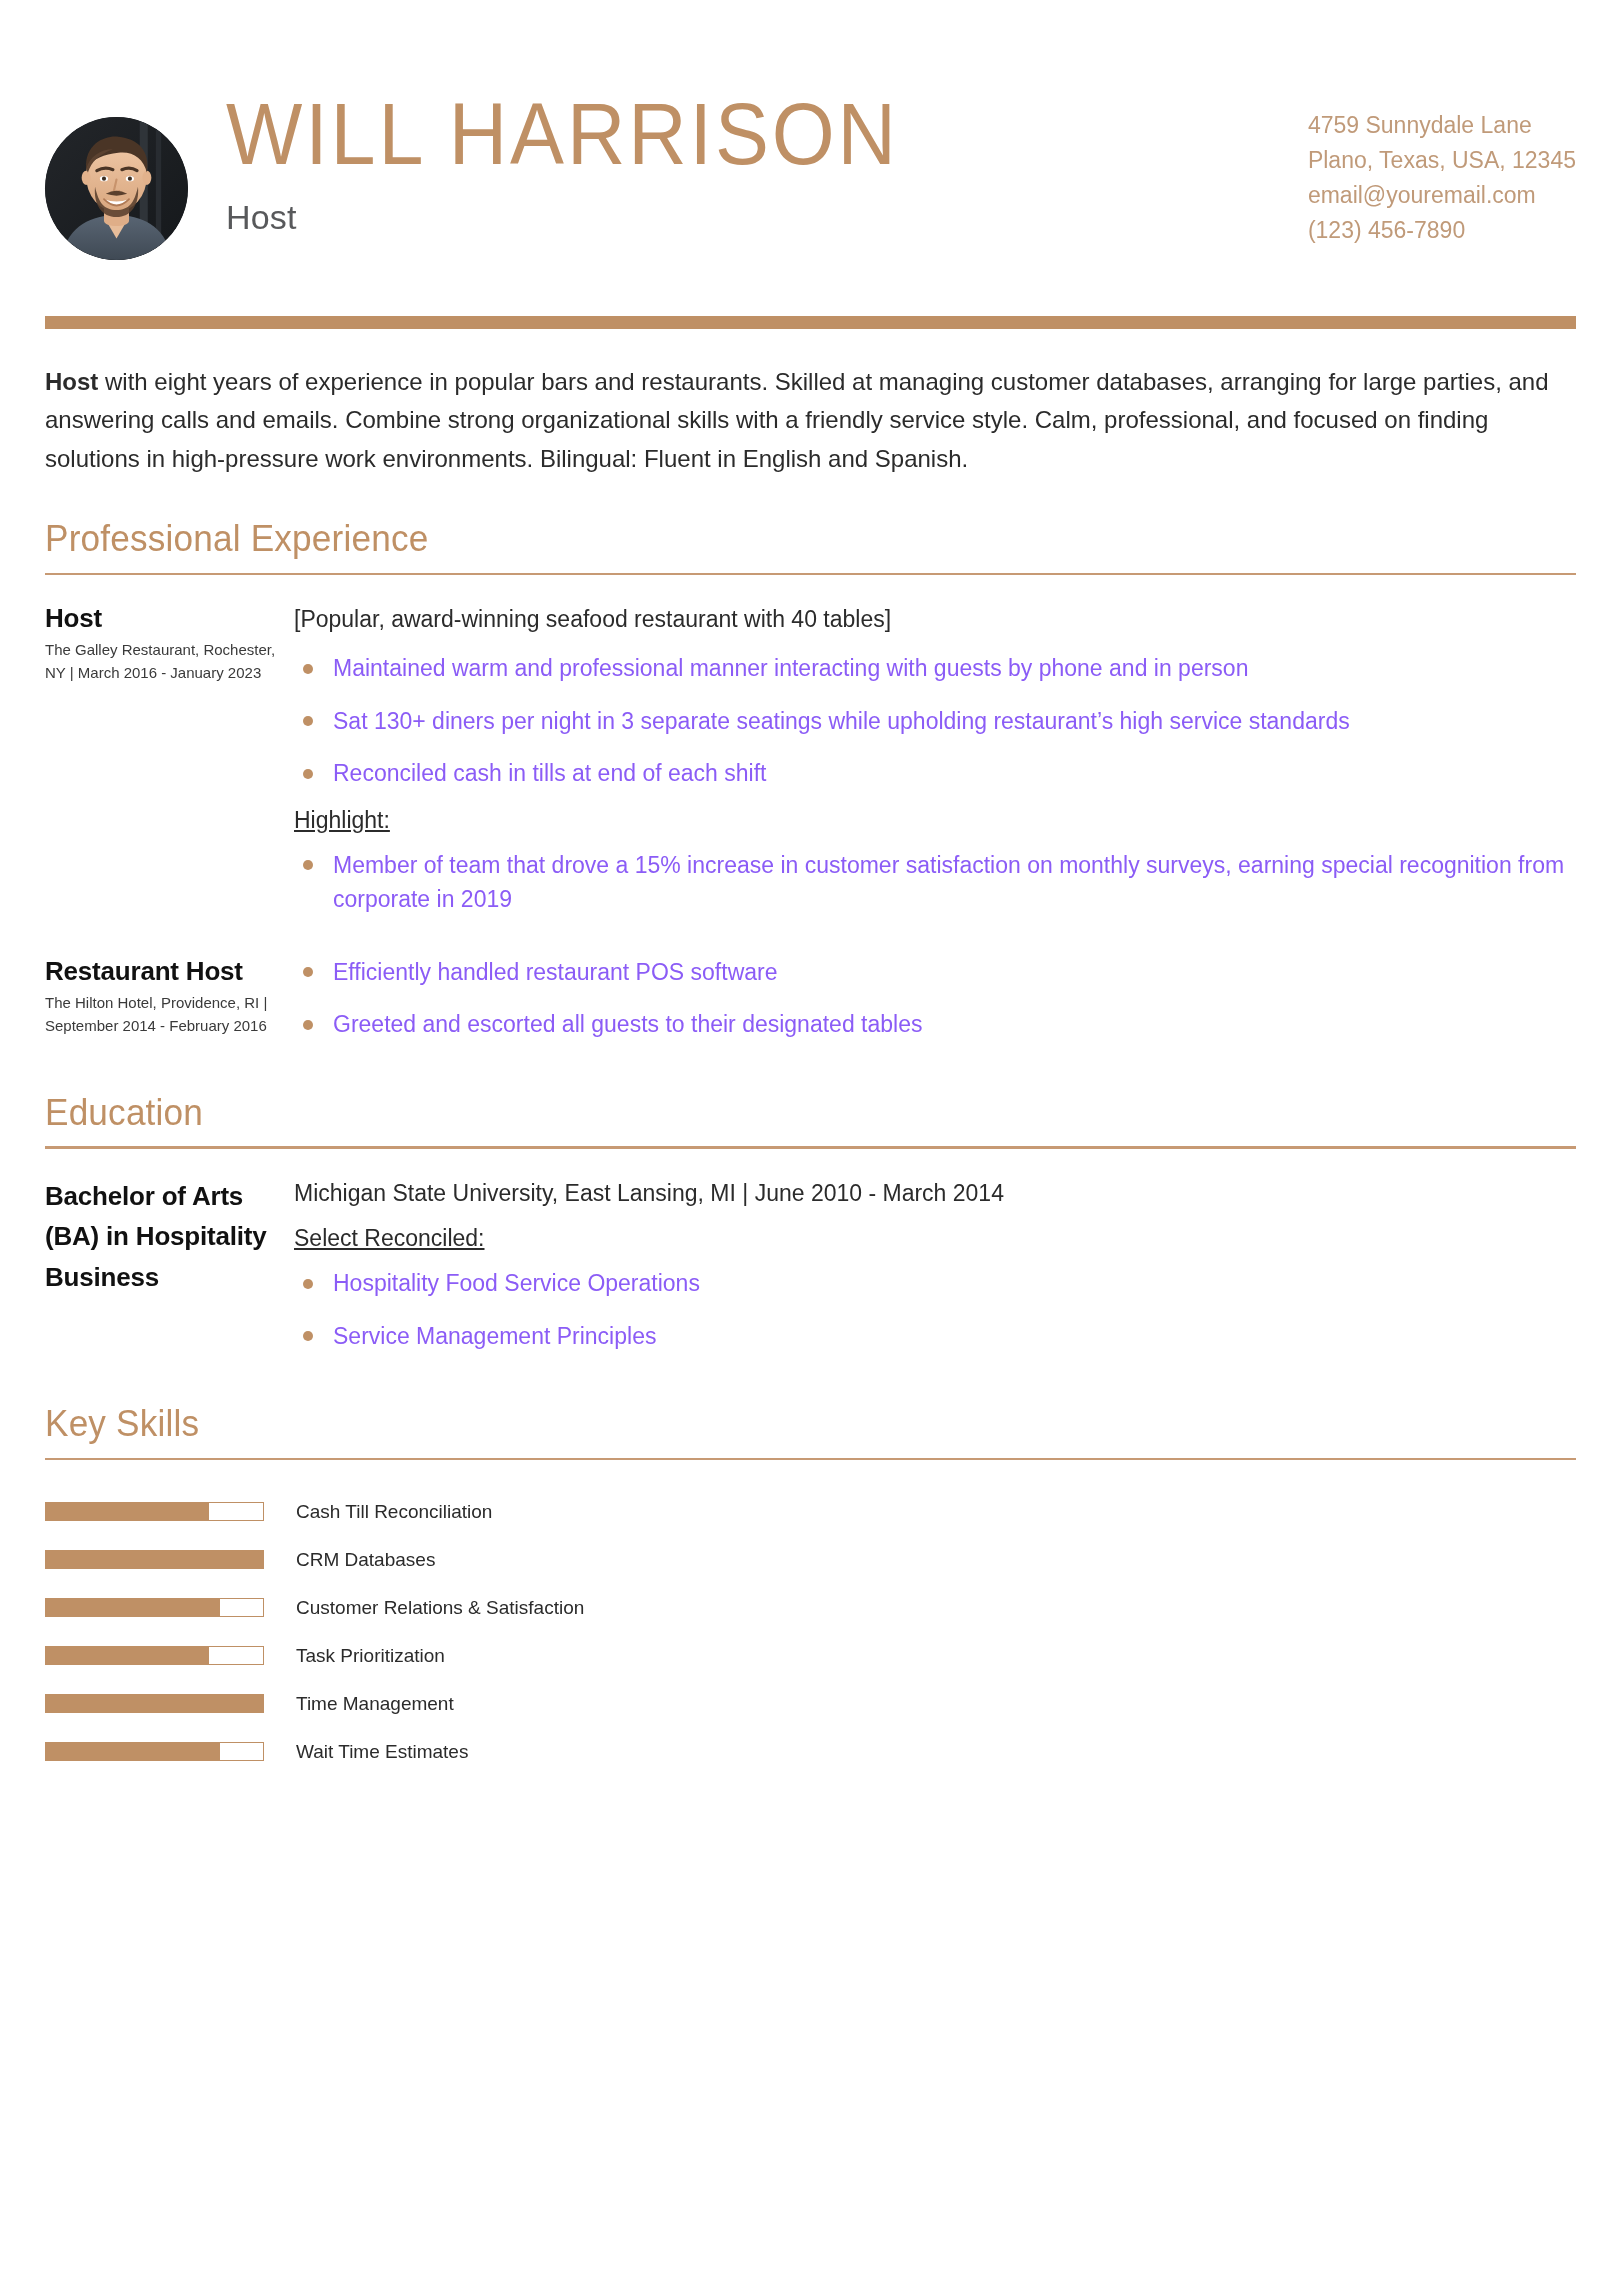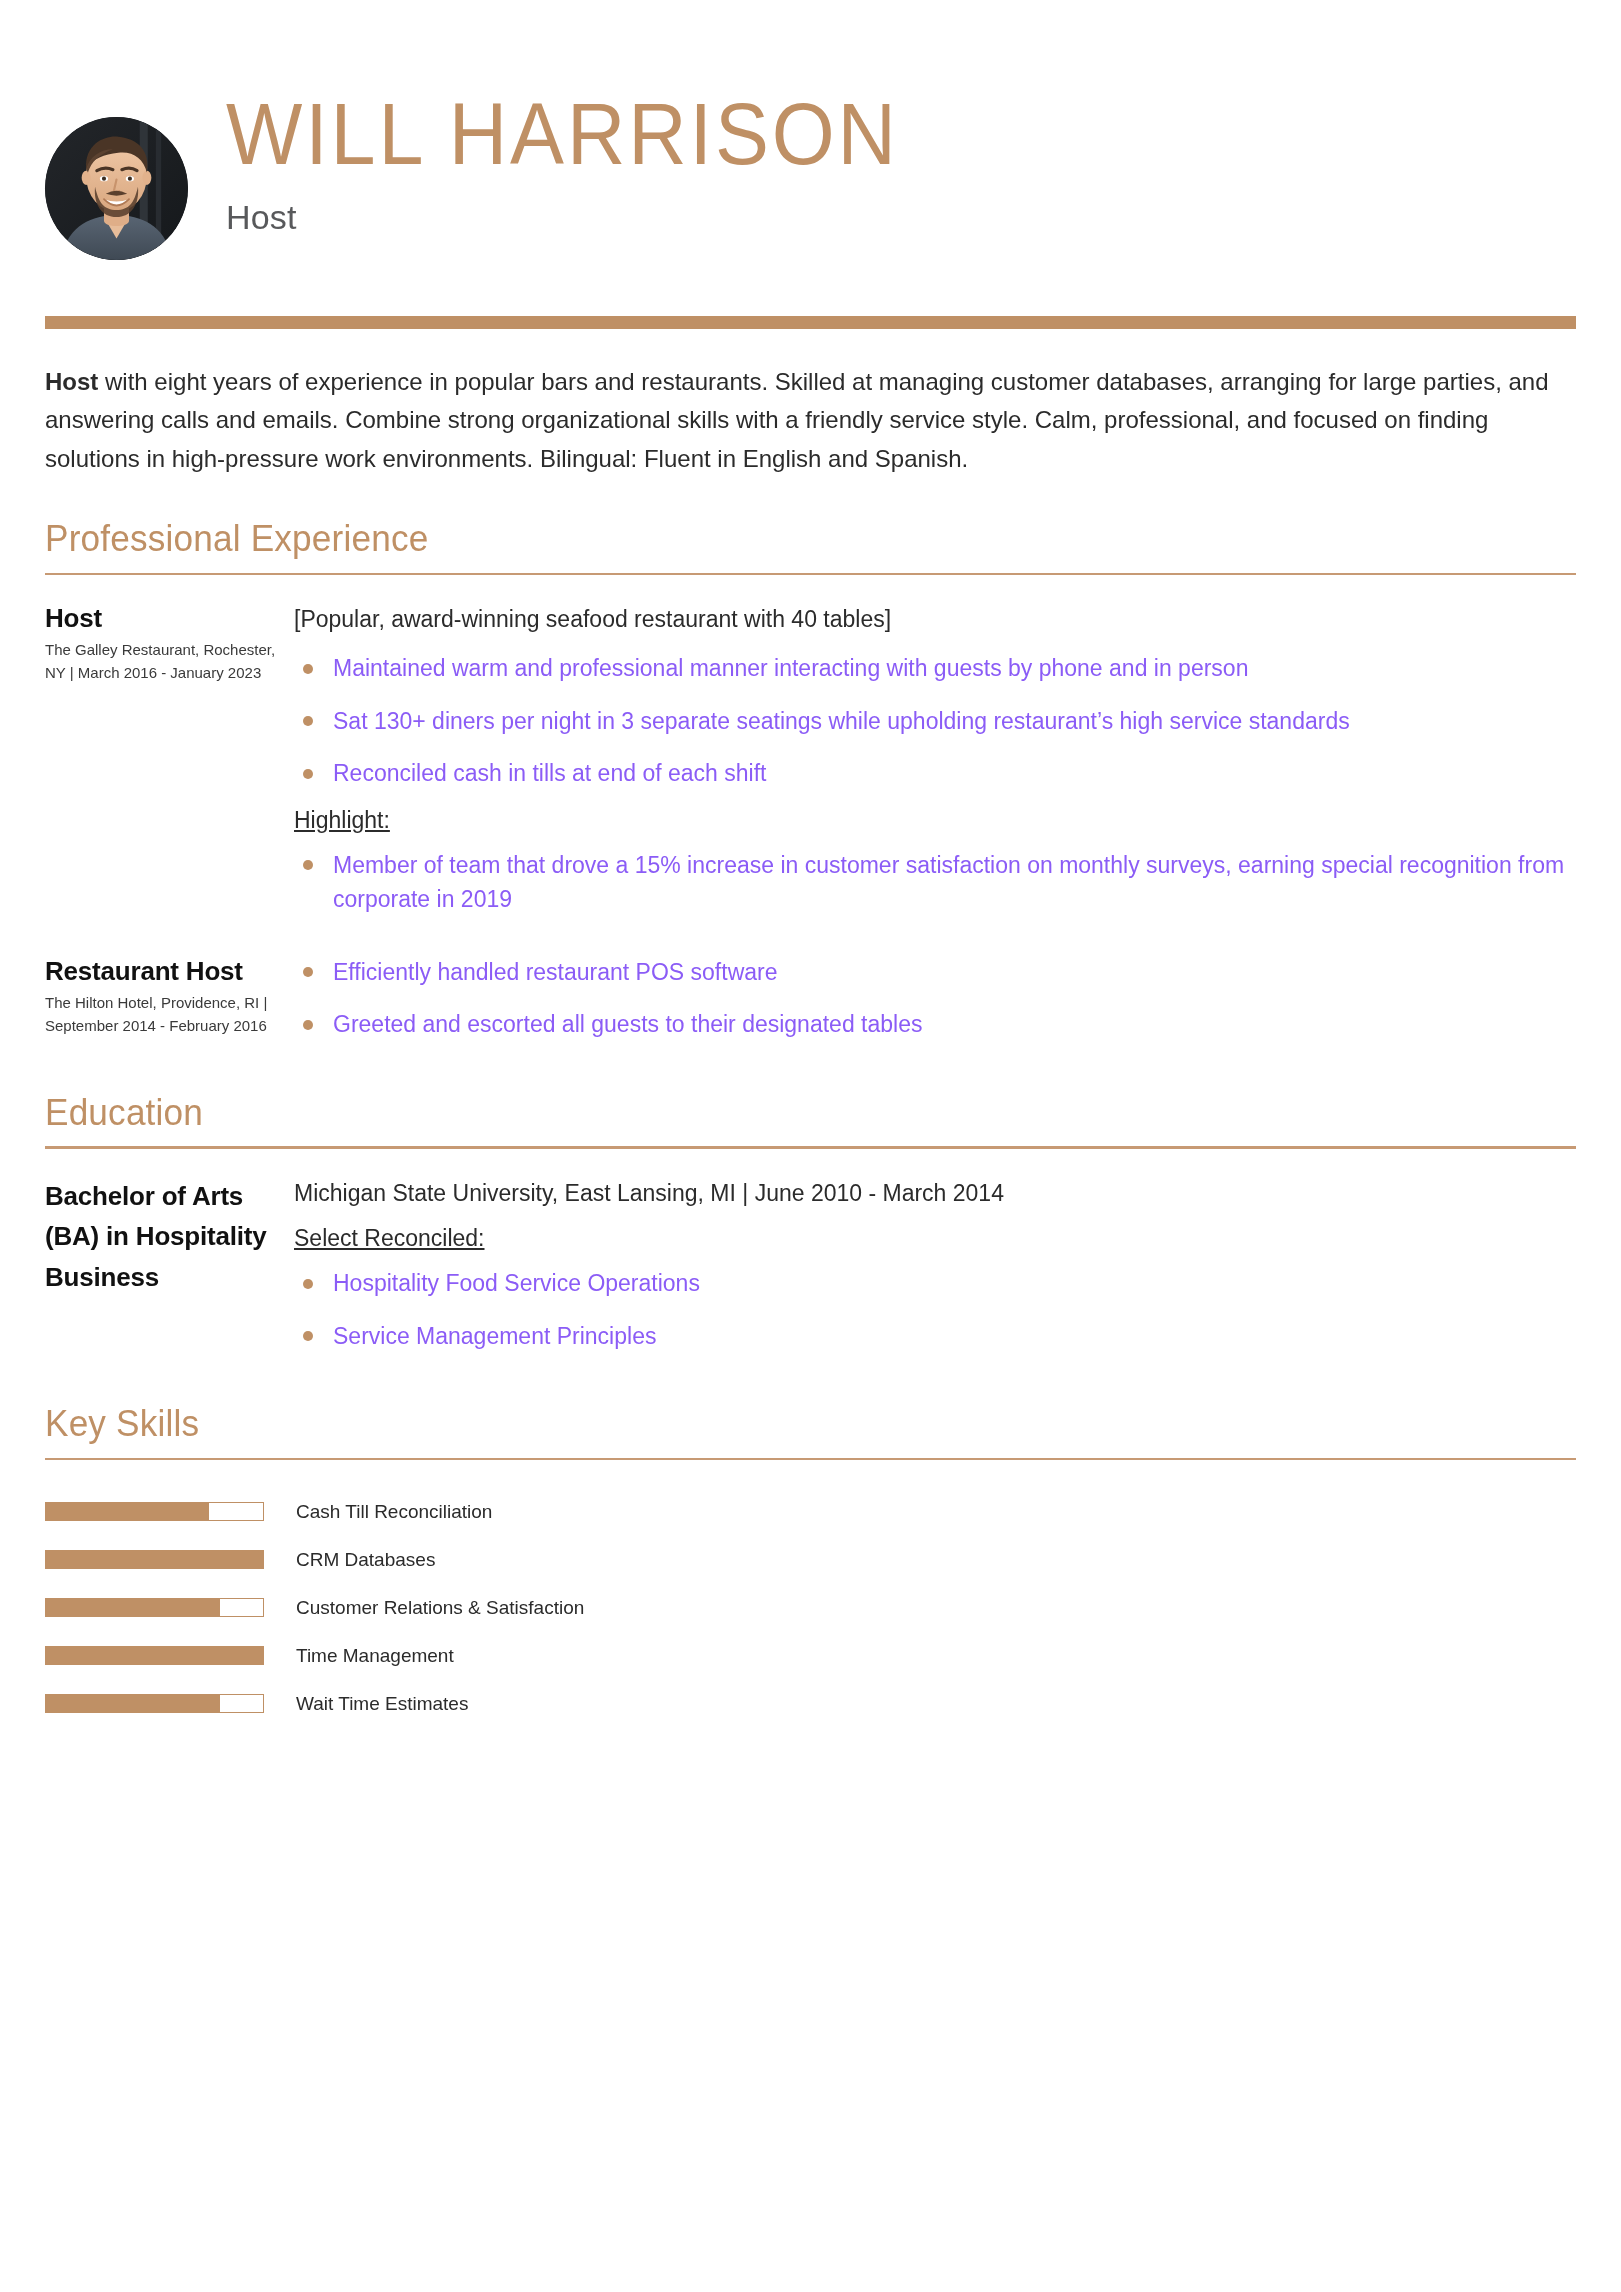--- a/index.html
+++ b/index.html
@@ -275,20 +275,26 @@
           <path d="M68 86 q12 -7 24 0 q-12 4 -24 0 Z" fill="#5a402d"></path>
         </g>
       </svg>
     </div>
 
     <div class="header-center">
       <div class="name">WILL HARRISON</div>
       <div class="job-title">Host</div>
     </div>
 
+    <div class="contact">
+      <div>4759 Sunnydale Lane</div>
+      <div>Plano, Texas, USA, 12345</div>
+      <div>email@youremail.com</div>
+      <div>(123) 456-7890</div>
+    </div>
   </div>
 
   <div class="header-rule"></div>
 
   <div class="summary"><b>Host</b><span> with eight years of experience in popular bars and restaurants. Skilled at managing customer databases, arranging for large parties, and answering calls and emails. Combine strong organizational skills with a friendly service style. Calm, professional, and focused on finding solutions in high-pressure work environments. Bilingual: Fluent in English and Spanish.</span></div>
 
   <div class="section">
     <div class="section-title">Professional Experience</div>
     <div class="section-rule"></div>
 
@@ -362,20 +368,26 @@
         <div class="skill-label">CRM Databases</div>
       </div>
       <div class="skill-row">
         <div class="skill-bar">
             <div class="skill-fill" style="width: 80%;"></div>
           </div>
         <div class="skill-label">Customer Relations &amp; Satisfaction</div>
       </div>
       <div class="skill-row">
         <div class="skill-bar">
+            <div class="skill-fill" style="width: 75%;"></div>
+          </div>
+        <div class="skill-label">Task Prioritization</div>
+      </div>
+      <div class="skill-row">
+        <div class="skill-bar">
             <div class="skill-fill" style="width: 100%;"></div>
           </div>
         <div class="skill-label">Time Management</div>
       </div>
       <div class="skill-row">
         <div class="skill-bar">
             <div class="skill-fill" style="width: 80%;"></div>
           </div>
         <div class="skill-label">Wait Time Estimates</div>
       </div>

